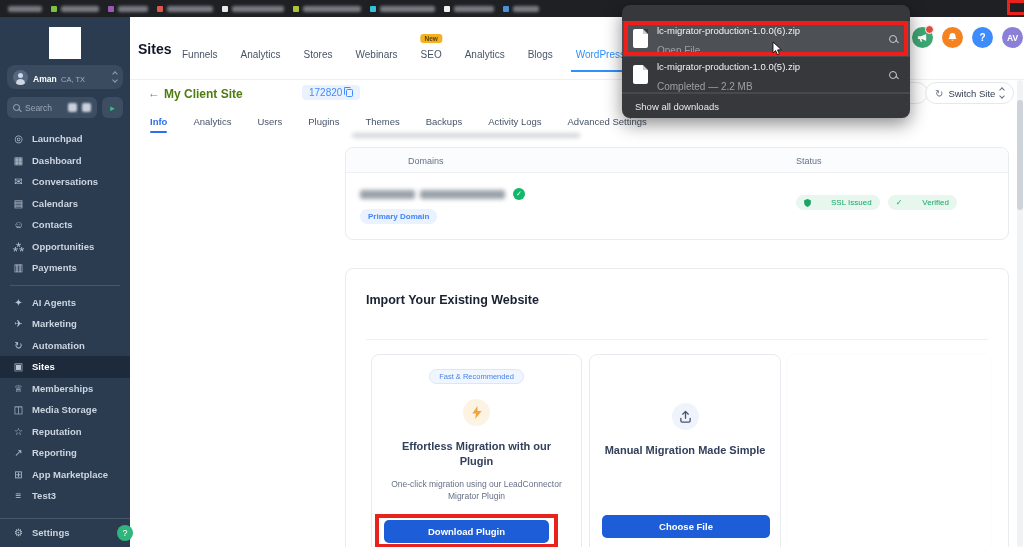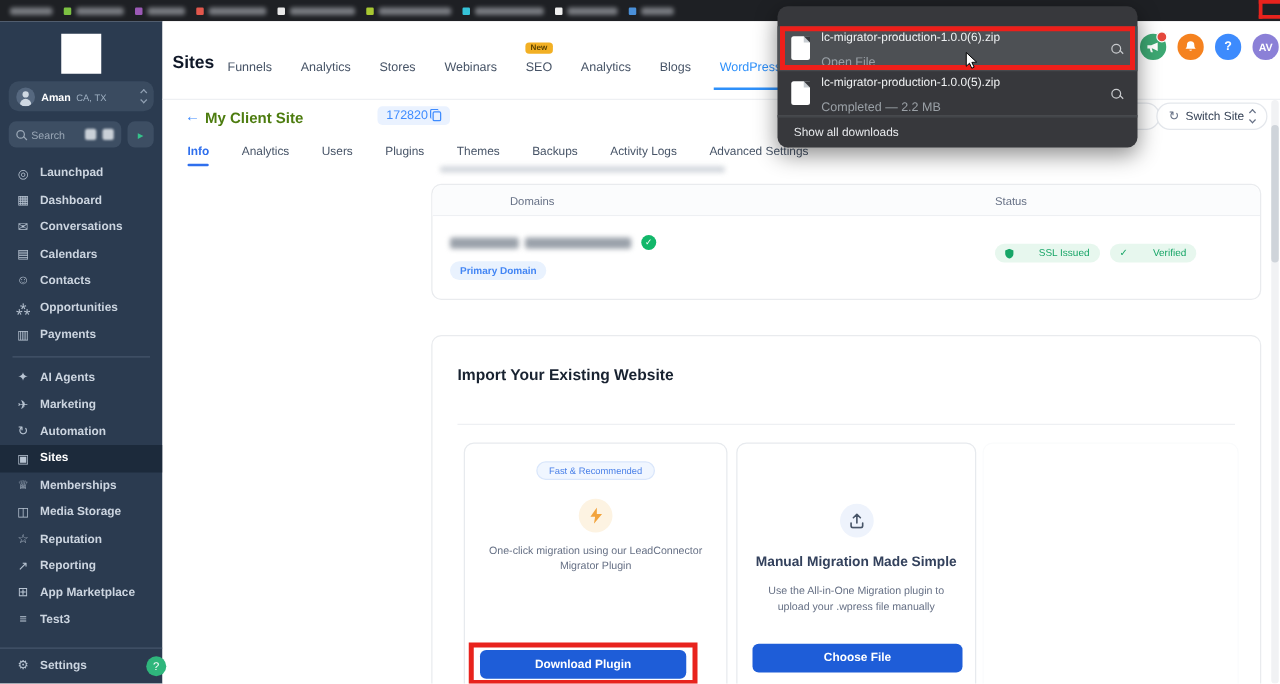--- a/index.html
+++ b/index.html
@@ -405,34 +405,34 @@
       <h2 class="imp-title">Import Your Existing Website</h2>
       <div class="imp-hr"></div>
 
       <div class="mig-card mig-1">
         <span class="fast-badge">Fast &amp; Recommended</span>
         <div class="icon-circle amber">
           <svg width="10" height="13" viewBox="0 0 10 14">
               <path d="M5.5 0 L0 8 H4 L3 14 L10 5.5 H5.5 Z" fill="#f2a33c"></path>
             </svg>
         </div>
+        <h3 class="mig-h3">Effortless Migration with our Plugin</h3>
         <p class="mig-desc">One-click migration using our LeadConnector Migrator Plugin</p>
         <button class="mig-btn btn-1">Download Plugin</button>
         <div class="red-frame"></div>
       </div>
 
       <div class="mig-card mig-2">
         <div class="icon-circle bluebg">
           <svg width="13" height="13" viewBox="0 0 14 14">
               <path d="M7 9 V2 M4 4.5 L7 1.5 L10 4.5" stroke="#475467" stroke-width="1.4" fill="none" stroke-linecap="round" stroke-linejoin="round"></path>
               <path d="M2 9 v2.5 a1.5 1.5 0 0 0 1.5 1.5 h7 a1.5 1.5 0 0 0 1.5 -1.5 V9" stroke="#475467" stroke-width="1.4" fill="none" stroke-linecap="round"></path>
             </svg>
         </div>
         <h3 class="mig-h3">Manual Migration Made Simple</h3>
-        <p class="mig-desc">Use the All-in-One Migration plugin to upload your .wpress file manually</p>
         <button class="mig-btn btn-2">Choose File</button>
       </div>
 
       <div class="mig-card mig-3"></div>
     </section>
 
     <div class="scrollbar">
       <div class="scroll-thumb"></div>
     </div>
   </div>

